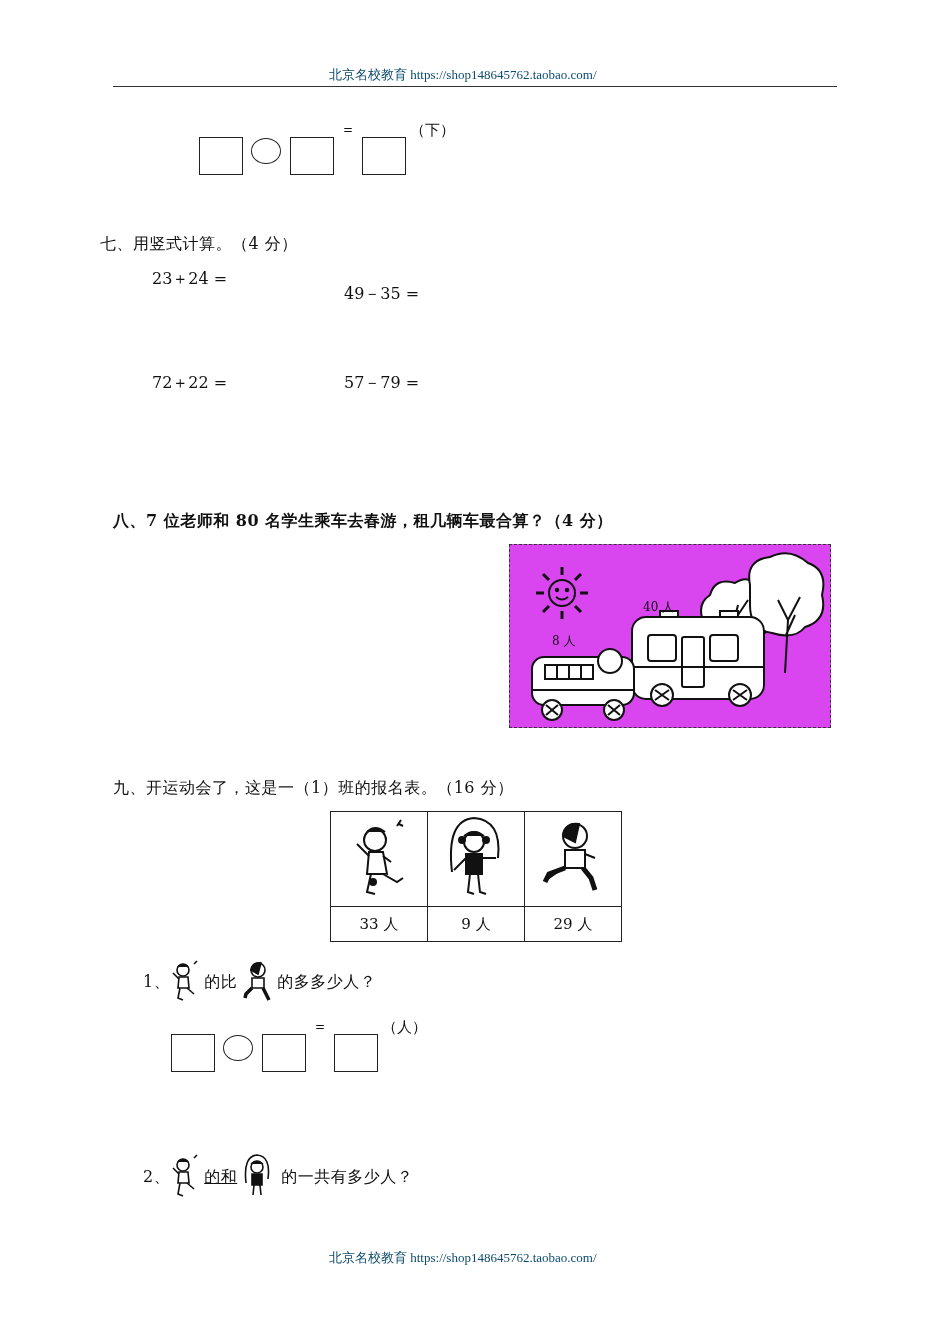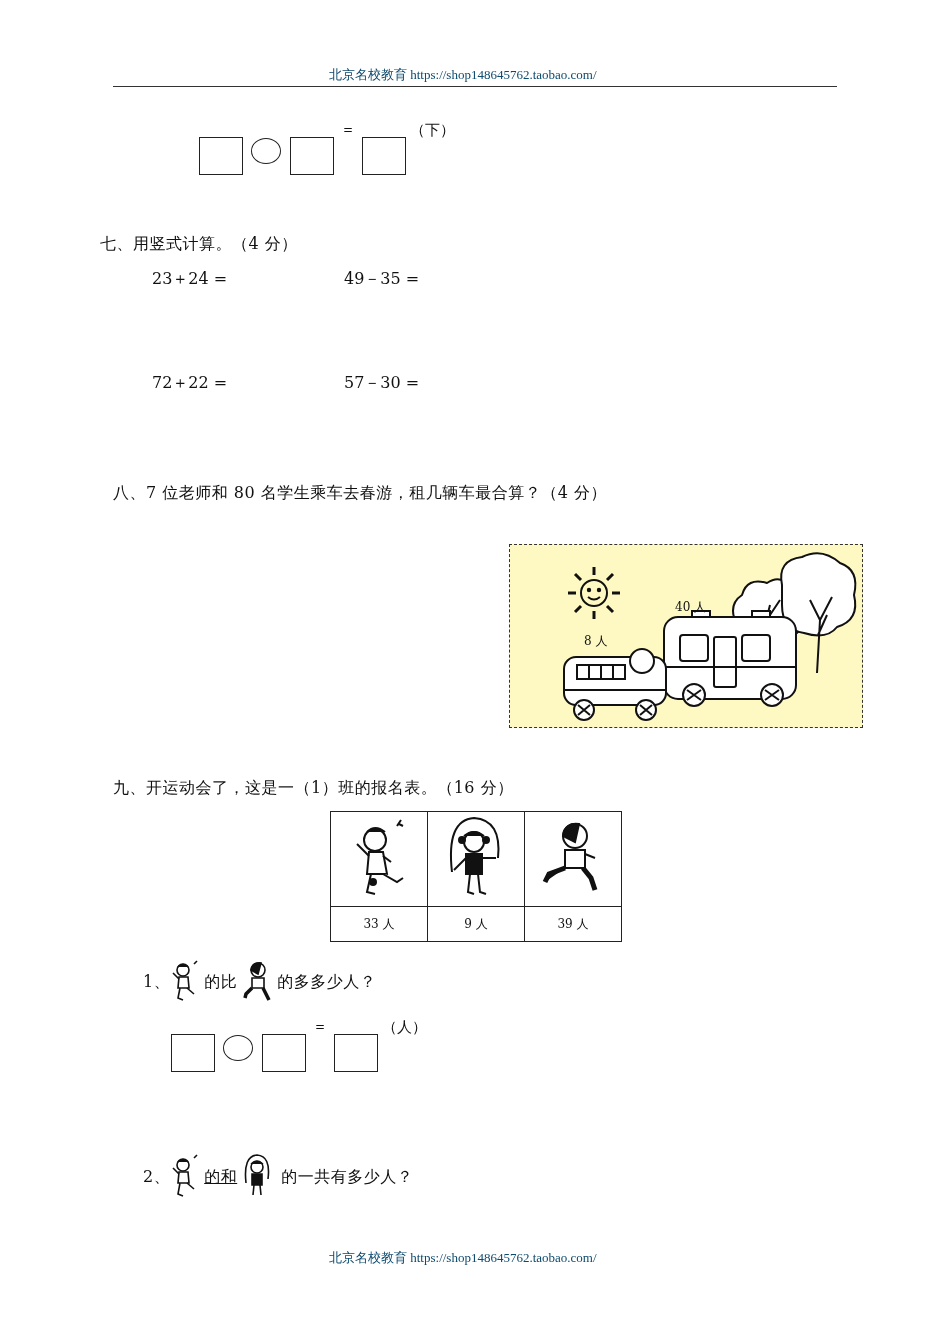--- a/index.html
+++ b/index.html
@@ -6,50 +6,50 @@
   body { width:950px; height:1344px; position:relative; overflow:hidden;
          font-family:"DejaVu Serif","Liberation Serif",serif; color:#111; }
   .abs { position:absolute; }
   .hdr { font-family:"Liberation Serif","DejaVu Serif",serif; font-size:13px; color:#0c4a6e; white-space:nowrap; }
   .rule { position:absolute; left:113px; width:724px; height:0; border-top:1.5px solid #333; }
   .q { font-size:16px; white-space:nowrap; letter-spacing:0.5px; }
   .eq { font-size:16px; white-space:nowrap; font-family:"DejaVu Serif",serif; }
   .box { position:absolute; border:1.5px solid #222; background:#fff; }
   .oval { position:absolute; border:1.5px solid #222; border-radius:50%; background:#fff; }
   .small { font-size:12px; }
-  .pic-frame { position:absolute; border:1.5px dashed #333; background:#fef9c3;padding-left:32px; }
+  .pic-frame { position:absolute; border:1.5px dashed #333; background:#d946ef; }
   table.reg { position:absolute; border-collapse:collapse; }
   table.reg td { border:1.5px solid #222; text-align:center; padding:0; }
   table.reg td.pic { height:94px; width:96px; }
-  table.reg td.num { height:34px; font-size:12px; font-family:"DejaVu Serif",serif;margin-left:33px; }
+  table.reg td.num { height:34px; font-size:15px; font-family:"DejaVu Serif",serif;margin-left:33px; }
   svg { display:block; }
   .inline-ic { display:inline-block; vertical-align:middle; }
 </style>
 </head>
 <body>
 
 <div class="abs hdr" style="left:329px;top:66px;">北京名校教育 https://shop148645762.taobao.com/</div>
 <div class="rule" style="top:86px;"></div>
 
 <div>
   <div class="box" style="left:199px;top:137px;width:42px;height:36px;"></div>
   <div class="oval" style="left:251px;top:138px;width:28px;height:24px;"></div>
   <div class="box" style="left:290px;top:137px;width:42px;height:36px;"></div>
   <div class="abs small" style="left:343px;top:123px;">=</div>
   <div class="box" style="left:362px;top:137px;width:42px;height:36px;"></div>
   <div class="abs" style="left:410px;top:121px;font-size:15px;">（下）</div>
 </div>
 
 <div class="abs q" style="left:100px;top:234px;">七、用竖式计算。（4 分）</div>
 <div class="abs eq" style="left:152px;top:269px;">23＋24 =</div>
-<div class="abs eq" style="left:344px;top:269px;">49－35 =</div>
+<div class="abs eq" style="left:344px;top:284px;">49－35 =</div>
 <div class="abs eq" style="left:152px;top:373px;">72＋22 =</div>
-<div class="abs eq" style="left:344px;top:373px;">57－30 =</div>
-
-<div class="abs q" style="left:113px;top:483px;">八、7 位老师和 80 名学生乘车去春游，租几辆车最合算？（4 分）</div>
+<div class="abs eq" style="left:344px;top:373px;">57－79 =</div>
+
+<div class="abs q" style="left:113px;top:511px;font-weight:bold;">八、7 位老师和 80 名学生乘车去春游，租几辆车最合算？（4 分）</div>
 <div class="pic-frame" style="left:509px;top:544px;width:320px;height:182px;">
   <svg width="320" height="182" viewBox="0 0 320 182">
 
     <g stroke="#111" stroke-width="2" fill="none">
       <circle cx="52" cy="48" r="13"></circle>
       <g stroke-width="3">
         <line x1="52" y1="30" x2="52" y2="22"></line>
           <line x1="52" y1="66" x2="52" y2="74"></line>
         <line x1="34" y1="48" x2="26" y2="48"></line>
           <line x1="70" y1="48" x2="78" y2="48"></line>
@@ -145,21 +145,21 @@
           <path d="M60 42 L70 46"></path>
           <path d="M40 56 L24 62 L20 70" fill="#111" stroke-width="5"></path>
           <path d="M58 56 L66 66 L70 78" fill="none" stroke-width="5"></path>
         </g>
       </svg>
     </td>
   </tr>
   <tr>
     <td class="num">33 人</td>
     <td class="num">9 人</td>
-    <td class="num">39 人</td>
+    <td class="num">29 人</td>
   </tr>
 </tbody>
   </table>
 
 <div class="abs q" style="left:143px;top:960px;display:flex;align-items:center;">
   <span>1、</span>
   <svg class="inline-ic" width="30" height="44" viewBox="0 0 30 44">
     <g stroke="#111" stroke-width="1.6" fill="#fff">
       <circle cx="13" cy="10" r="6"></circle>
         <path d="M8 7 Q13 2 18 7" fill="#111"></path>

